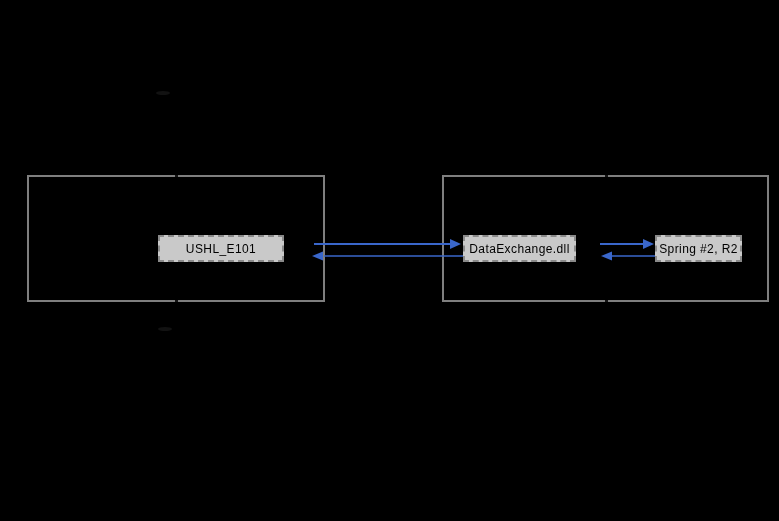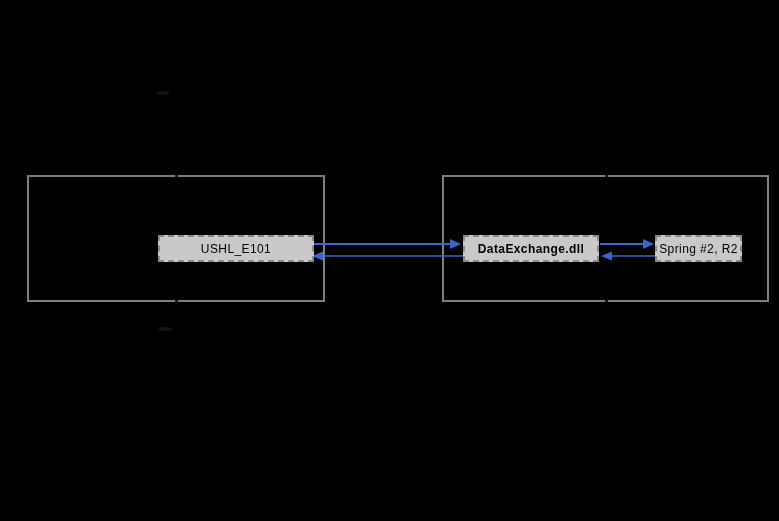--- a/index.html
+++ b/index.html
@@ -31,22 +31,22 @@
   .component{
     position:absolute;
     box-sizing:border-box;
     background:var(--component_fill);
     border:2px dashed var(--component_border);
     color:var(--component_text);
     display:flex;align-items:center;justify-content:center;
     font-size:12px;letter-spacing:0.4px;
     cursor:pointer;
   }
-  .comp-ushl{left:158px;top:235px;width:156px;height:27px;}
-  .comp-dataexchange{left:463px;top:235px;width:136px;height:27px;font-weight:bold;}
+  .comp-ushl{left:158px;top:235px;width:126px;height:27px;}
+  .comp-dataexchange{left:463px;top:235px;width:113px;height:27px;}
   .comp-spring{left:655px;top:235px;width:87px;height:27px;}
   .notch{position:absolute;width:3px;height:2px;background:#141414;}
   .notch-a{left:175px;top:175px;}
   .notch-b{left:175px;top:300px;}
   .notch-c{left:605px;top:175px;}
   .notch-d{left:605px;top:300px;}
   .smudge{position:absolute;background:#121212;border-radius:50%;}
   .smudge-top{left:156px;top:91px;width:14px;height:4px;}
   .smudge-bottom{left:158px;top:327px;width:14px;height:4px;}
 </style>

